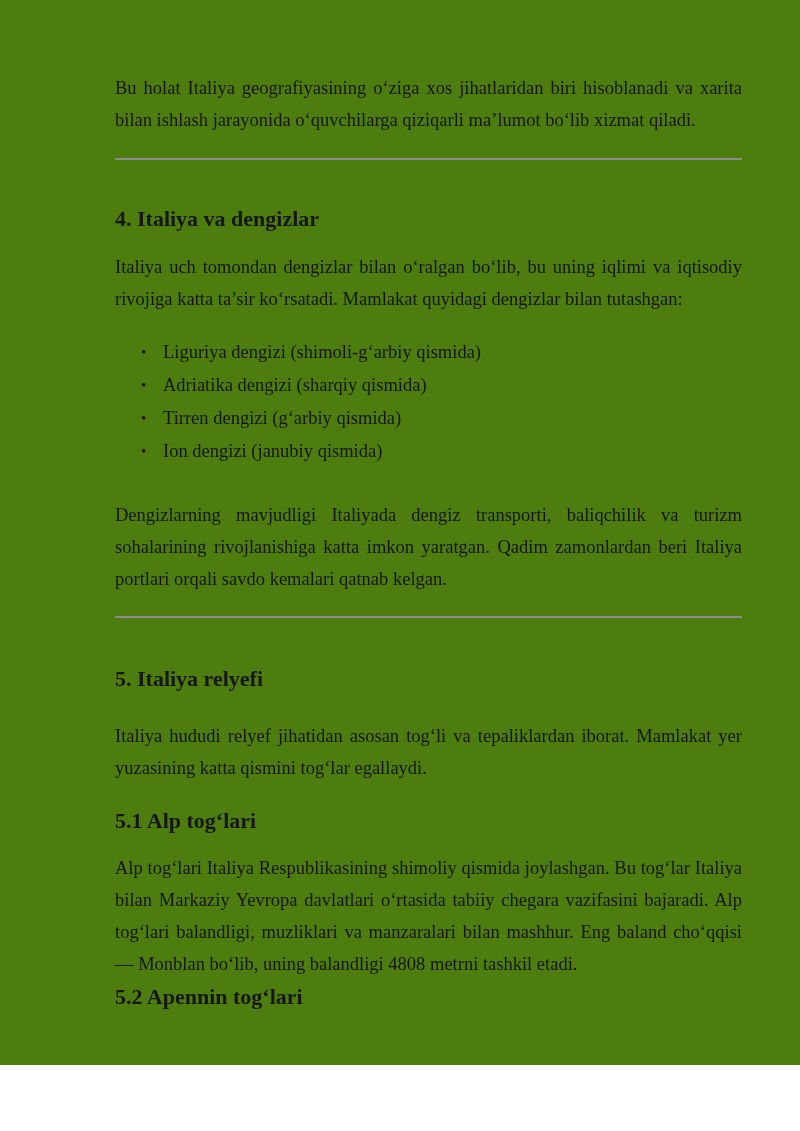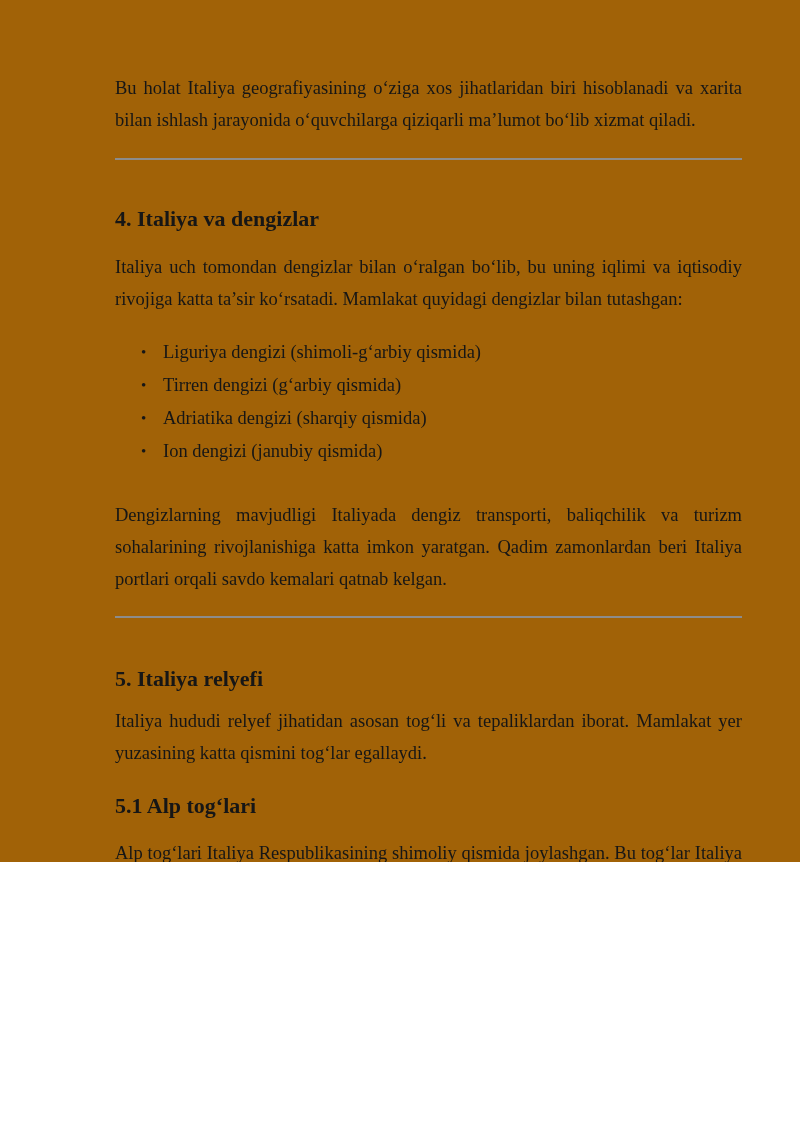--- a/index.html
+++ b/index.html
@@ -3,24 +3,24 @@
 <meta charset="utf-8">
 <style>
   html, body {
     margin: 0;
     padding: 0;
     background: #ffffff;
   }
   .page {
     position: relative;
     width: 800px;
-    height: 862px;
+    height: 1065px;
     box-sizing: border-box;
     padding: 72px 58px 0 115px;
-    background: #a16207;
+    background: #4d7c0f;
     color: #161616;
     font-family: "Liberation Serif", "DejaVu Serif", serif;
     font-size: 18.5px;
     overflow: hidden;
   }
   .para {
     margin: 0;
     line-height: 32px;
     text-align: justify;
   }
@@ -54,42 +54,42 @@
     position: absolute;
     left: 26px;
     top: 0;
     font-size: 15px;
     line-height: 33px;
     color: #161616;
   }
   .after-list  { margin-top: 31px; }
   .rule-2      { margin-top: 21px; }
   .sect-5      { margin-top: 48px; }
-  .p-5         { margin-top: 13px; }
+  .p-5         { margin-top: 28px; }
   .sub-heading { margin-top: 24px; }
   .p-sub       { margin-top: 18px; }
   .sub-last    { margin-top: 4px; }
 </style>
 </head>
 <body>
 
 <div class="page">
 
   <p class="para">Bu holat Italiya geografiyasining o‘ziga xos jihatlaridan biri hisoblanadi va xarita bilan ishlash jarayonida o‘quvchilarga qiziqarli ma’lumot bo‘lib xizmat qiladi.</p>
 
   <hr class="rule">
 
   <h2 class="heading sect-heading">4. Italiya va dengizlar</h2>
 
   <p class="para after-heading">Italiya uch tomondan dengizlar bilan o‘ralgan bo‘lib, bu uning iqlimi va iqtisodiy rivojiga katta ta’sir ko‘rsatadi. Mamlakat quyidagi dengizlar bilan tutashgan:</p>
 
   <ul class="bullets">
     <li>Liguriya dengizi (shimoli-g‘arbiy qismida)</li>
+    <li>Adriatika dengizi (sharqiy qismida)</li>
     <li>Tirren dengizi (g‘arbiy qismida)</li>
-    <li>Adriatika dengizi (sharqiy qismida)</li>
     <li>Ion dengizi (janubiy qismida)</li>
   </ul>
 
   <p class="para after-list">Dengizlarning mavjudligi Italiyada dengiz transporti, baliqchilik va turizm sohalarining rivojlanishiga katta imkon yaratgan. Qadim zamonlardan beri Italiya portlari orqali savdo kemalari qatnab kelgan.</p>
 
   <hr class="rule rule-2">
 
   <h2 class="heading sect-5">5. Italiya relyefi</h2>
 
   <p class="para p-5">Italiya hududi relyef jihatidan asosan tog‘li va tepaliklardan iborat. Mamlakat yer yuzasining katta qismini tog‘lar egallaydi.</p>

